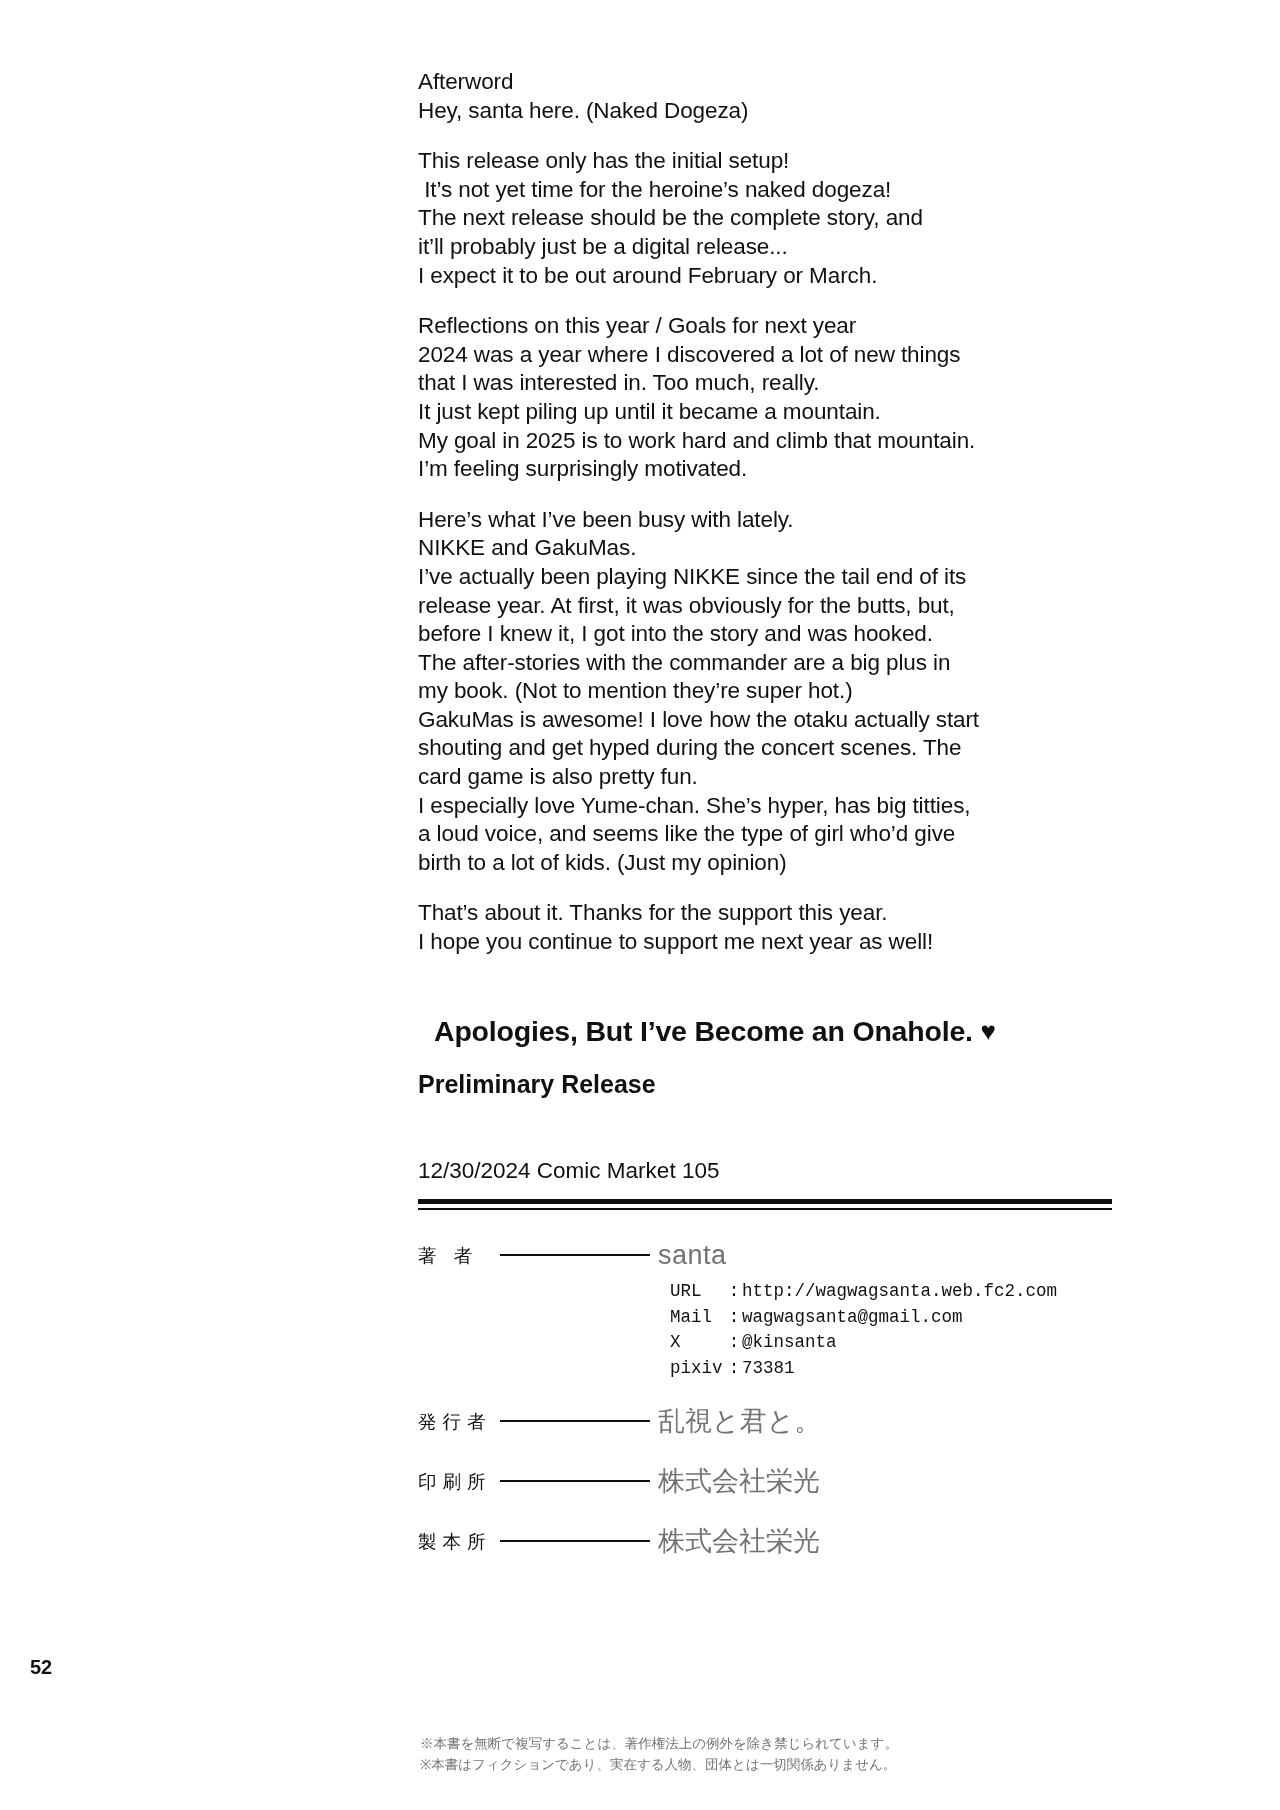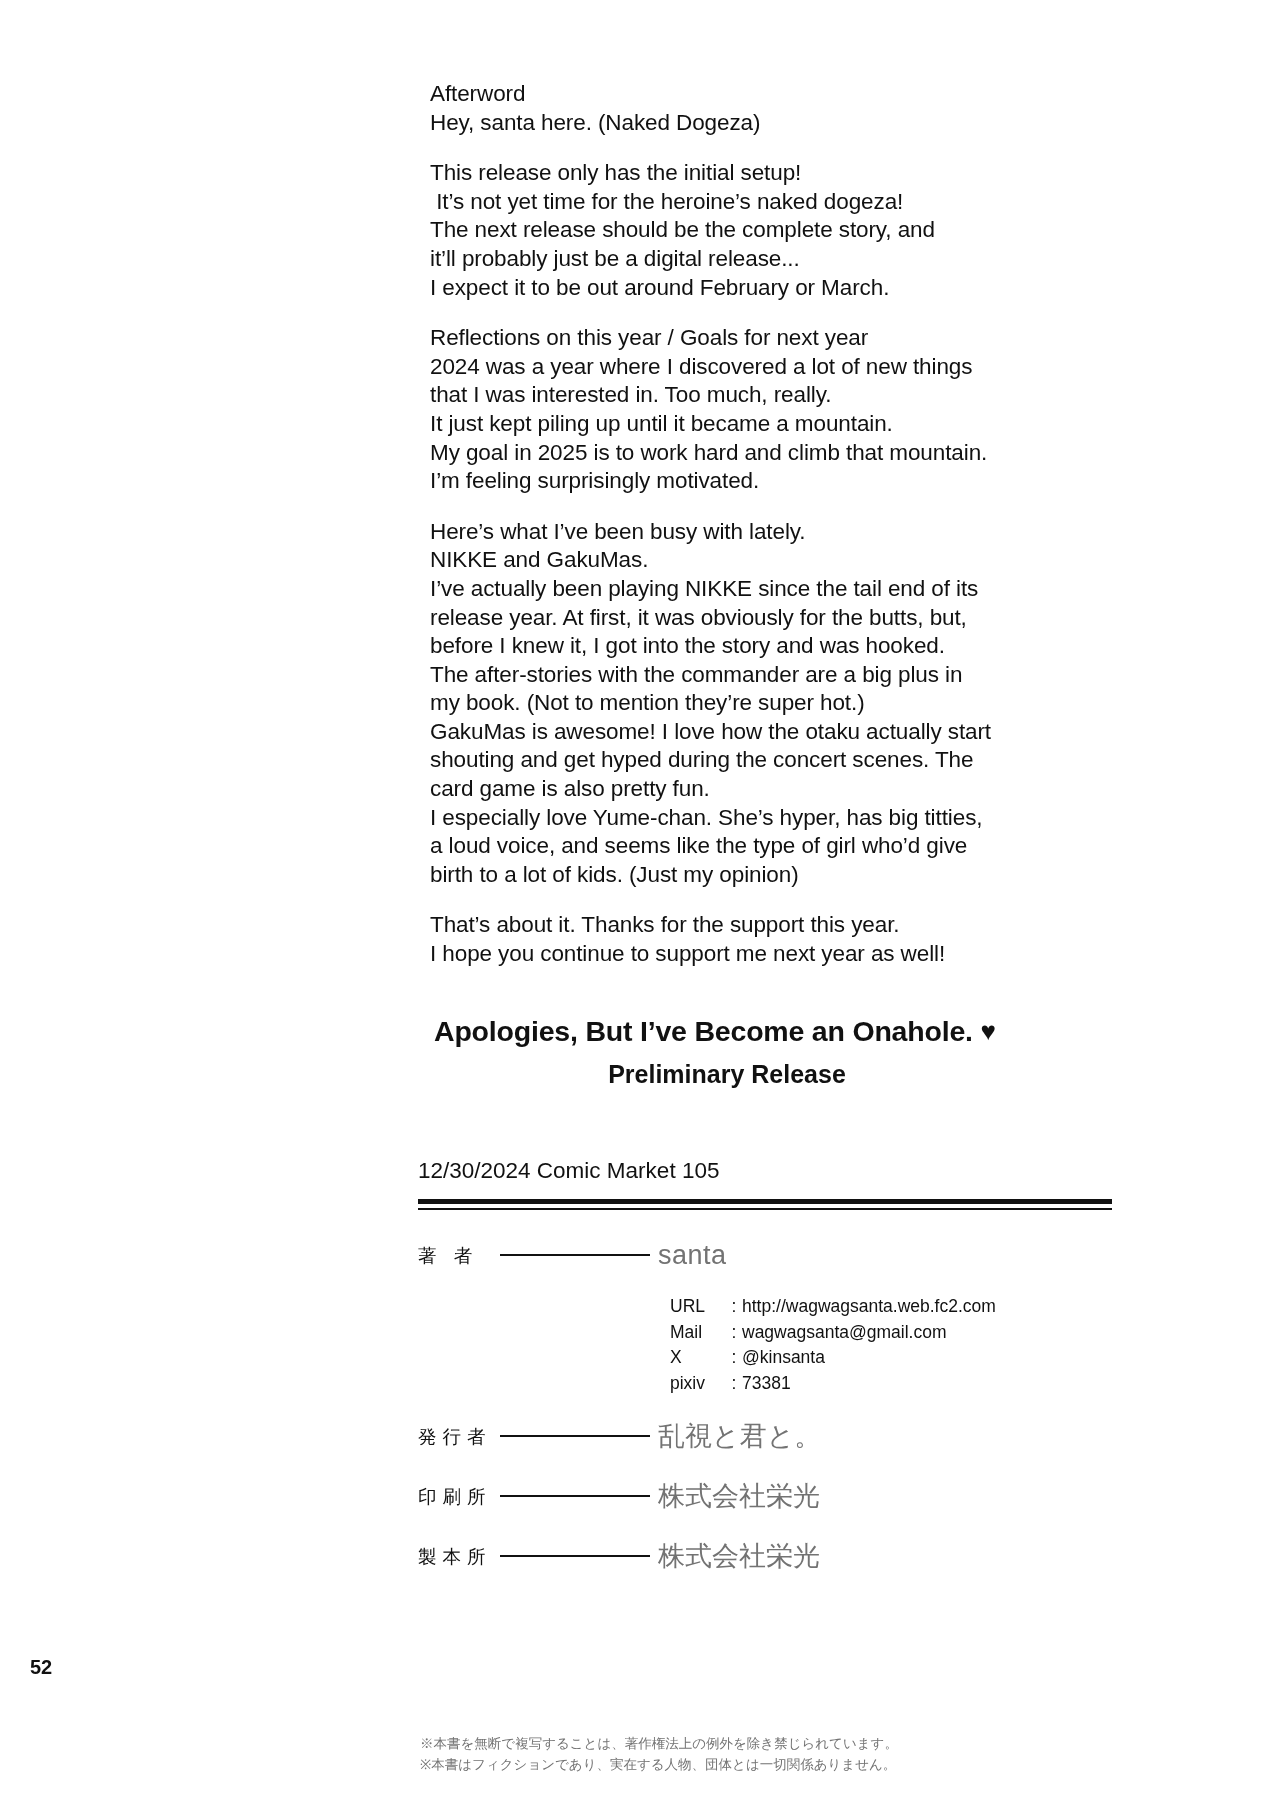--- a/index.html
+++ b/index.html
@@ -26,21 +26,21 @@
     left: 418px;
     top: 68px;
     width: 640px;
   }
 
   .para {
     font-size: 22.5px;
     line-height: 28.6px;
     letter-spacing: -0.1px;
     white-space: pre-wrap;
-    margin: 12px;
+    margin: 0;
   }
   .para + .para {
     margin-top: 22px;
   }
 
   .title-block {
     position: absolute;
     left: 418px;
     top: 1014px;
     width: 660px;
@@ -54,22 +54,22 @@
   }
   .title-line.big {
     font-size: 28.5px;
     margin-left: 16px;
   }
   .heart {
     font-size: 26px;
     vertical-align: 1px;
   }
   .prelim {
-    margin-top: 12px;
-    text-align: center;
+    margin-top: 22px;
+    text-align: left;
     font-weight: bold;
     font-size: 25px;
     padding-right: 42px;
   }
   .cm-date {
     position: absolute;
     left: 418px;
     top: 1158px;
     font-size: 22.5px;
   }
@@ -121,24 +121,25 @@
     font-size: 27px;
     color: #737373;
     white-space: nowrap;
   }
   .colo-value.light {
     font-weight: normal;
     letter-spacing: 0.5px;
   }
 
   .contact {
-    margin: 19px 0 0 252px;
+    margin: 4px 0 0 252px;
     font-size: 17.5px;
     line-height: 25.5px;
     color: #111;
+    font-family: Liberation Mono, monospace;
   }
   .contact-row {
     display: flex;
   }
   .contact-key {
     width: 56px;
     white-space: nowrap;
   }
   .contact-sep {
     width: 16px;

